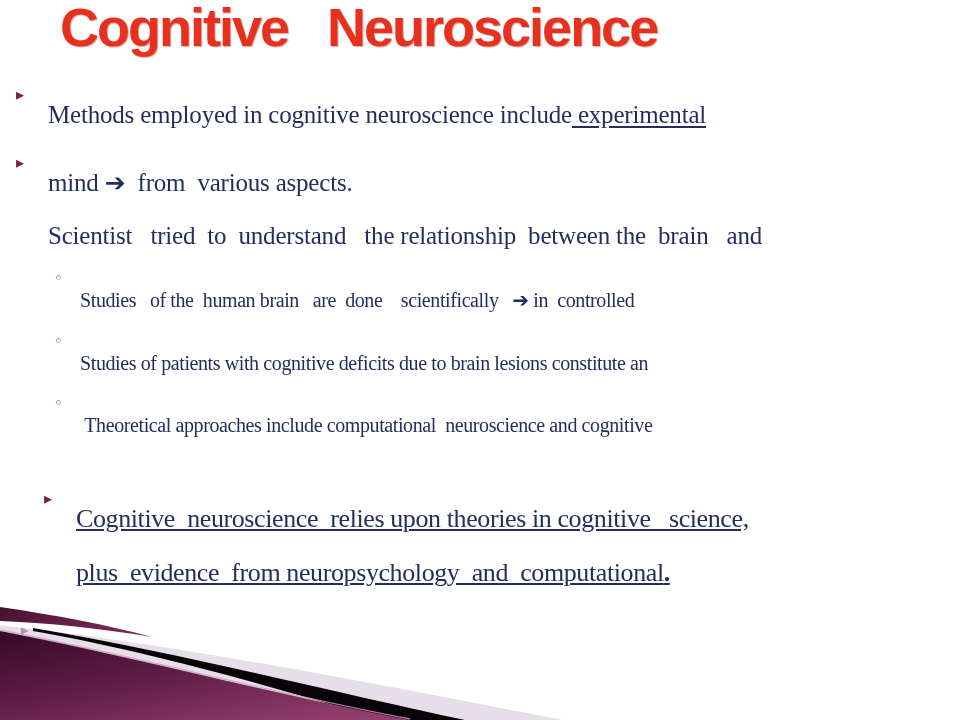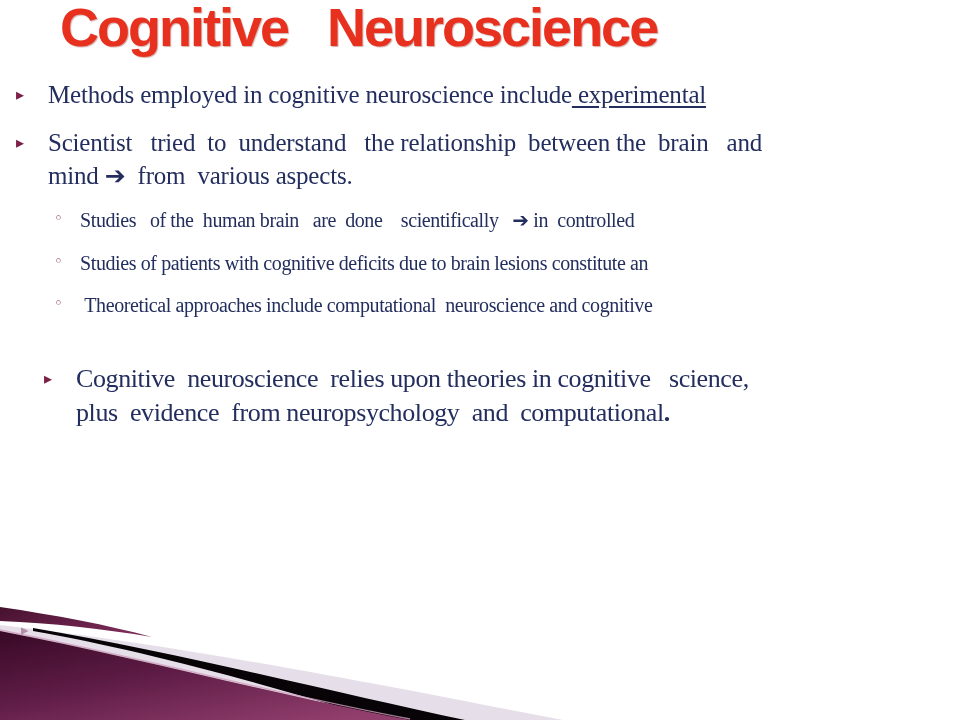--- a/index.html
+++ b/index.html
@@ -19,21 +19,21 @@
     color:var(--title_red,#e8301f);
     white-space:pre;
     text-shadow:1px 1px 1px rgba(130,30,20,0.35);
   }
   .body{
     position:absolute;left:0;top:74px;width:100%;
     color:var(--body_navy,#232e5e);
   }
   .row{display:flex;align-items:flex-start;}
   .row .lines{flex:1;}
-  .line{white-space:pre;}
+  .line{white-space:pre;margin-top:20px;}
   .t{white-space:pre;}
   .u{text-decoration:underline;text-underline-offset:3px;}
   
   .lvl1{padding-left:16px;}
   .lvl1 .mk{
     width:32px;flex:0 0 32px;
     color:var(--marker_maroon,#7d2048);
     font-family:"DejaVu Sans", sans-serif;
     font-size:16px;padding-top:7px;
   }
@@ -42,21 +42,21 @@
   .lvl2{padding-left:54px;}
   .lvl2 .mk{
     width:26px;flex:0 0 26px;
     color:var(--marker_maroon,#7d2048);
     font-family:"DejaVu Sans", sans-serif;
     font-size:15px;padding-top:5px;
   }
   .lvl2 .line{font-size:20px;line-height:33px;letter-spacing:-0.4px;}
   
   .lvl1.big{padding-left:44px;}
-  .lvl1.big .line{font-size:26px;line-height:34px;letter-spacing:-0.4px;}
+  .lvl1.big .line{font-size:26px;line-height:34px;letter-spacing:-0.4px;text-decoration:underline;}
   .arrow{
     font-family:"DejaVu Sans", sans-serif;
     font-weight:bold;
     color:var(--body_navy,#232e5e);
   }
   .bold-dot{font-weight:bold;}
   .m-b1{margin-top:4px;}
   .m-b2{margin-top:15px;}
   .m-s1{margin-top:12px;}
   .m-s2{margin-top:10px;}
@@ -82,22 +82,22 @@
     <div class="row lvl1 m-b1">
       <span class="mk">▸</span>
       <div class="lines">
         <div class="line"><span class="t">Methods employed in cognitive neuroscience include</span><span class="t u"> experimental</span></div>
       </div>
     </div>
 
     <div class="row lvl1 m-b2">
       <span class="mk">▸</span>
       <div class="lines">
+        <div class="line"><span class="t">mind </span><span class="arrow">➔</span><span class="t">  from  various aspects.</span></div>
         <div class="line">Scientist   tried  to  understand   the relationship  between the  brain   and</div>
-        <div class="line"><span class="t">mind </span><span class="arrow">➔</span><span class="t">  from  various aspects.</span></div>
       </div>
     </div>
 
     <div class="row lvl2 m-s1">
       <span class="mk">◦</span>
       <div class="lines">
         <div class="line"><span class="t">Studies   of the  human brain   are  done    scientifically   </span><span class="arrow">➔</span><span class="t"> in  controlled</span></div>
       </div>
     </div>
 

